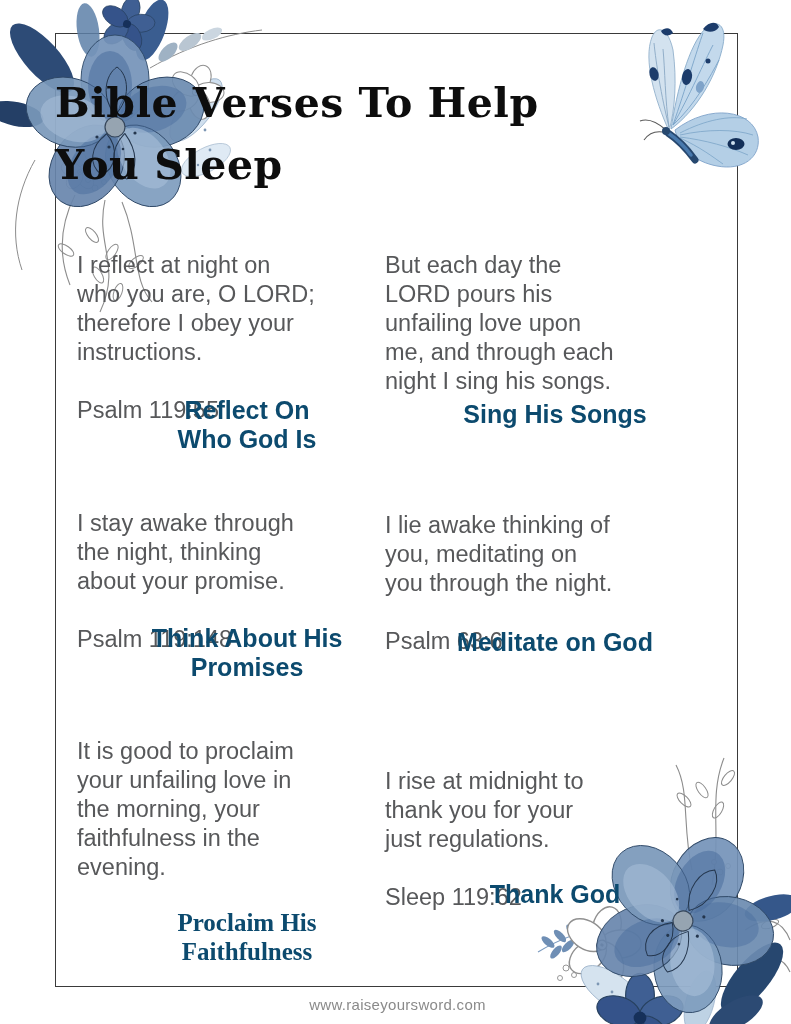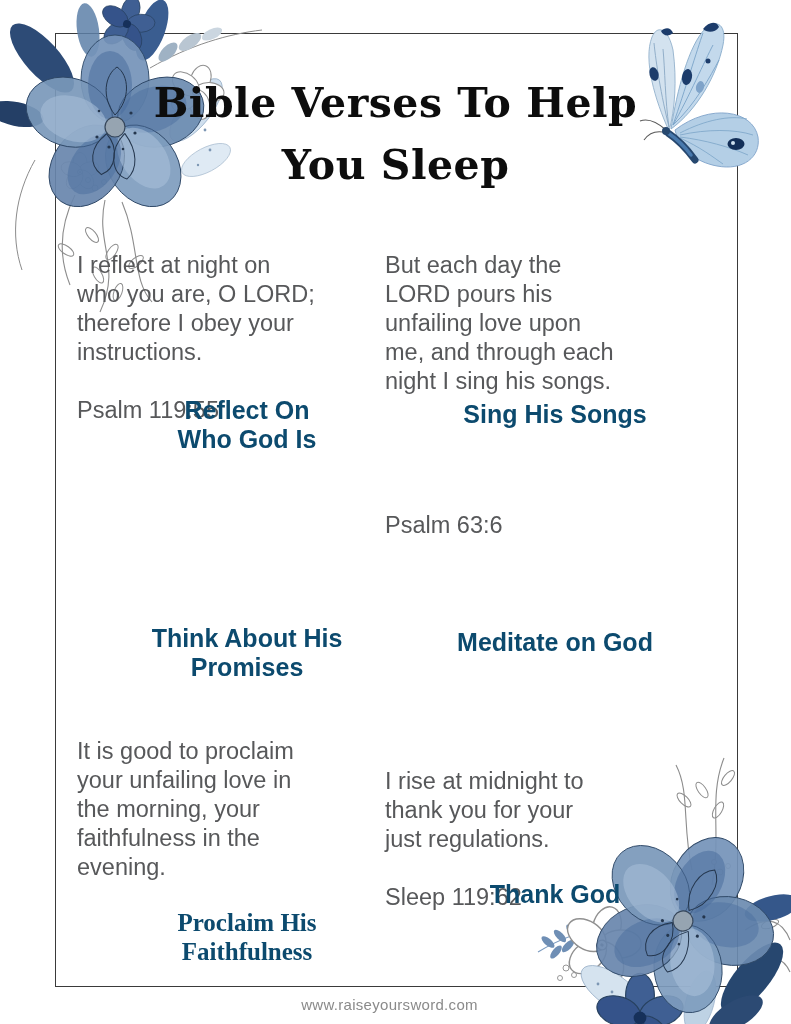--- a/index.html
+++ b/index.html
@@ -8,42 +8,42 @@
     overflow:hidden;font-family:"Liberation Sans",sans-serif;
     margin:0 auto;
   }
   .frame{
     position:absolute;left:55px;top:33px;width:681px;height:952px;
     border:1px solid #3a3a3a;z-index:1;
   }
   .deco-svg{position:absolute;left:0;top:0;width:791px;height:1024px;z-index:2;pointer-events:none;}
   .title{
     position:absolute;left:55px;top:72px;width:681px;z-index:3;
-    text-align:center;font-family:"DejaVu Serif","Liberation Serif",serif;
+    text-align:left;font-family:"DejaVu Serif","Liberation Serif",serif;
     font-weight:700;font-size:41px;line-height:62px;color:#0d0d0d;
     letter-spacing:0.5px;white-space:pre-line;
   }
   .verse{
     position:absolute;width:340px;z-index:3;text-align:left;
     font-size:23.5px;line-height:29px;color:#57585a;white-space:pre-line;
   }
   .heading{
     position:absolute;width:340px;z-index:3;text-align:center;
     font-size:25px;line-height:29px;color:#0c4a6e;font-weight:700;white-space:pre-line;
   }
   .col-l{left:77px;}
   .col-r{left:385px;}
   .l1v{top:222px;} .l1h{top:396px;}
   .l2v{top:480px;} .l2h{top:624px;}
   .l3v{top:708px;} .l3h{top:908px;font-family:Liberation Serif, serif;}
   .r1v{top:222px;} .r1h{top:400px;}
   .r2v{top:482px;} .r2h{top:628px;}
   .r3v{top:738px;} .r3h{top:880px;}
   .footer{
-    position:absolute;left:0;top:996px;width:779px;z-index:3;
+    position:absolute;left:8px;top:996px;width:779px;z-index:3;
     text-align:center;font-size:15px;color:#8a8a8a;letter-spacing:0.3px;
   }
 </style>
 </head>
 <body>
 
 <div class="page">
 
   <div class="frame"></div>
 
@@ -256,20 +256,26 @@
   <div class="verse col-l l1v">
     <div>I reflect at night on
 who you are, O LORD;
 therefore I obey your
 instructions.</div>
     <div>Psalm 119:55</div>
   </div>
   <div class="heading col-l l1h">Reflect On
 Who God Is</div>
 
+  <div class="verse col-l l2v">
+    <div>I stay awake through
+the night, thinking
+about your promise.</div>
+    <div>Psalm 119:148</div>
+  </div>
   <div class="heading col-l l2h">Think About His
 Promises</div>
 
   <div class="verse col-l l3v">
     <div>It is good to proclaim
 your unfailing love in
 the morning, your
 faithfulness in the
 evening.</div>
   </div>
@@ -279,20 +285,23 @@
   <div class="verse col-r r1v">
     <div>But each day the
 LORD pours his
 unfailing love upon
 me, and through each
 night I sing his songs.</div>
   </div>
   <div class="heading col-r r1h">Sing His Songs</div>
 
   <div class="verse col-r r2v">
+    <div>I lie awake thinking of
+you, meditating on
+you through the night.</div>
     <div>Psalm 63:6</div>
   </div>
   <div class="heading col-r r2h">Meditate on God</div>
 
   <div class="verse col-r r3v">
     <div>I rise at midnight to
 thank you for your
 just regulations.</div>
     <div>Sleep 119:62</div>
   </div>

